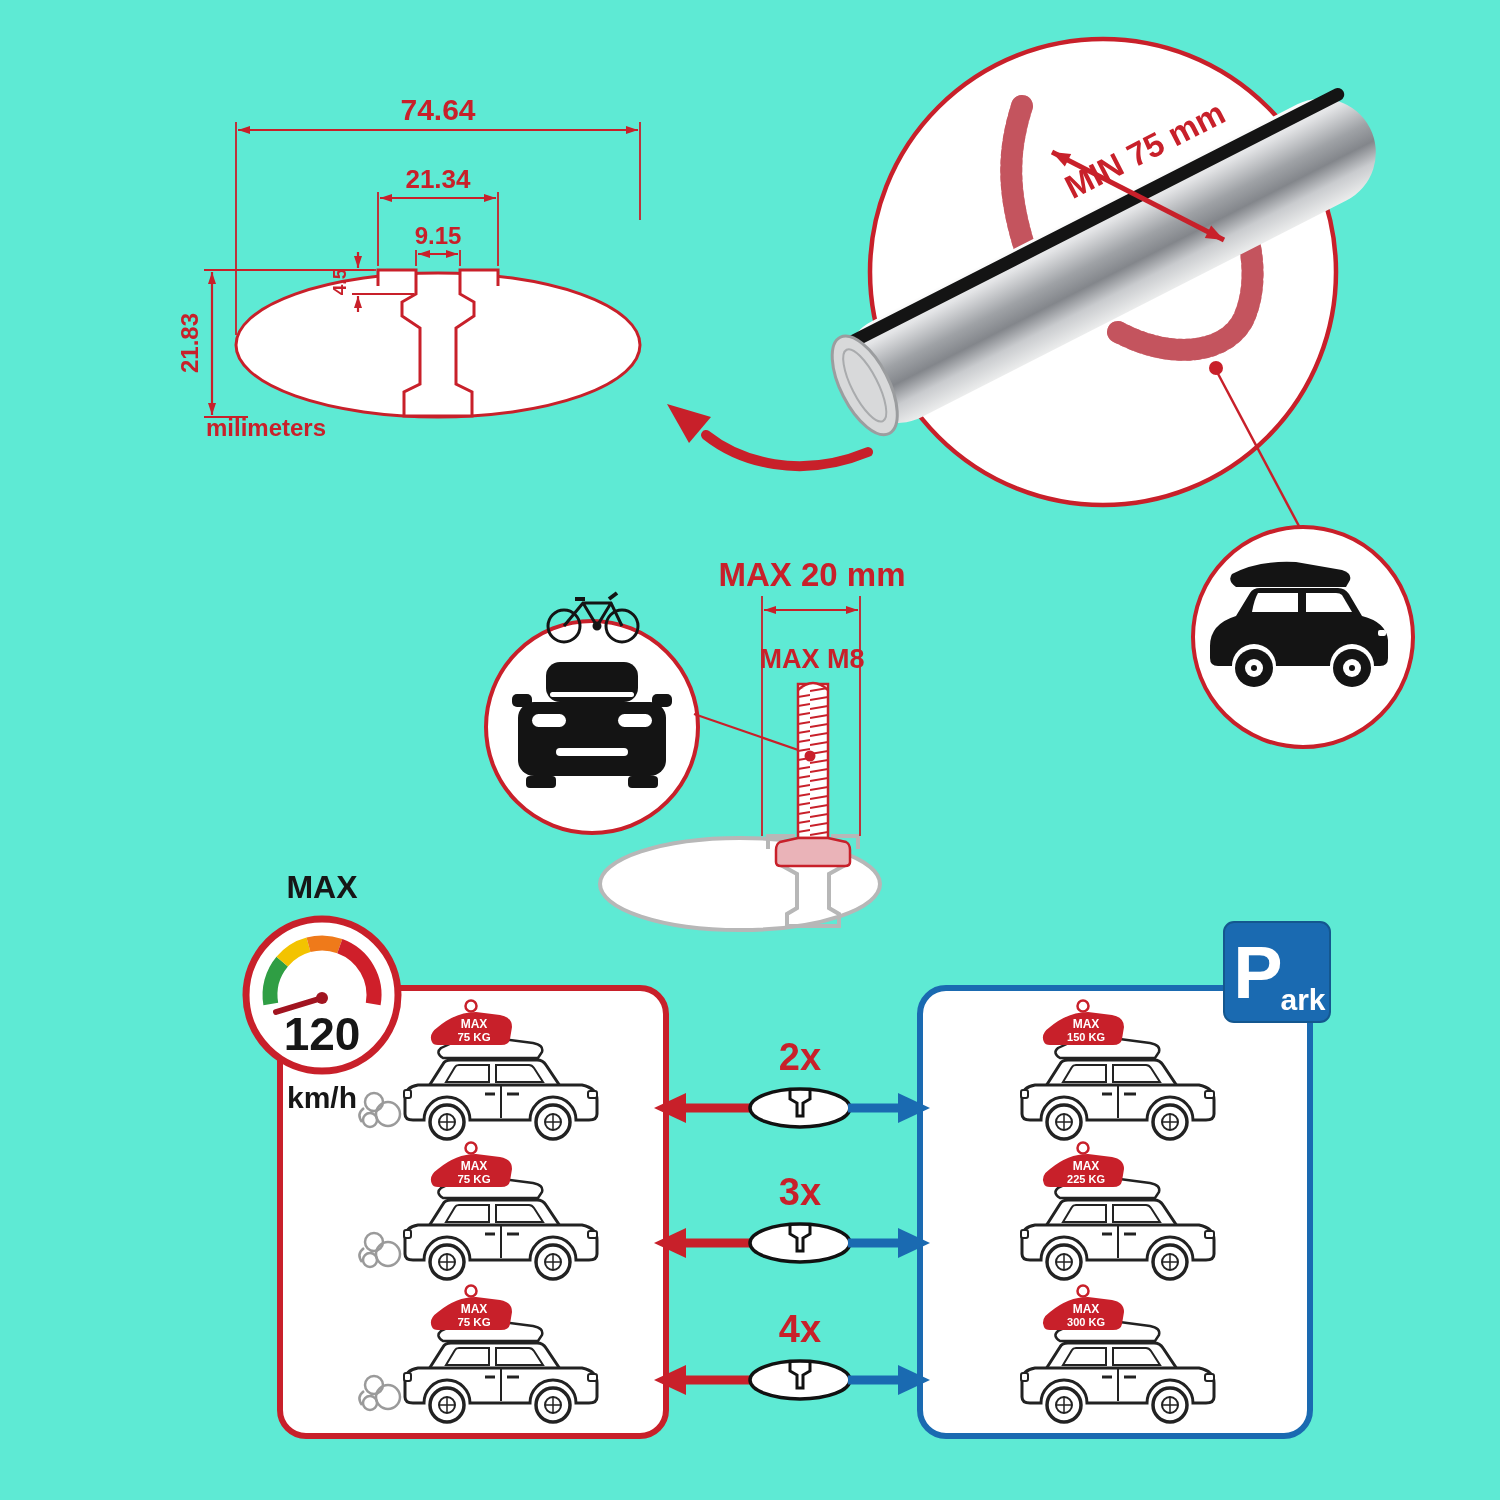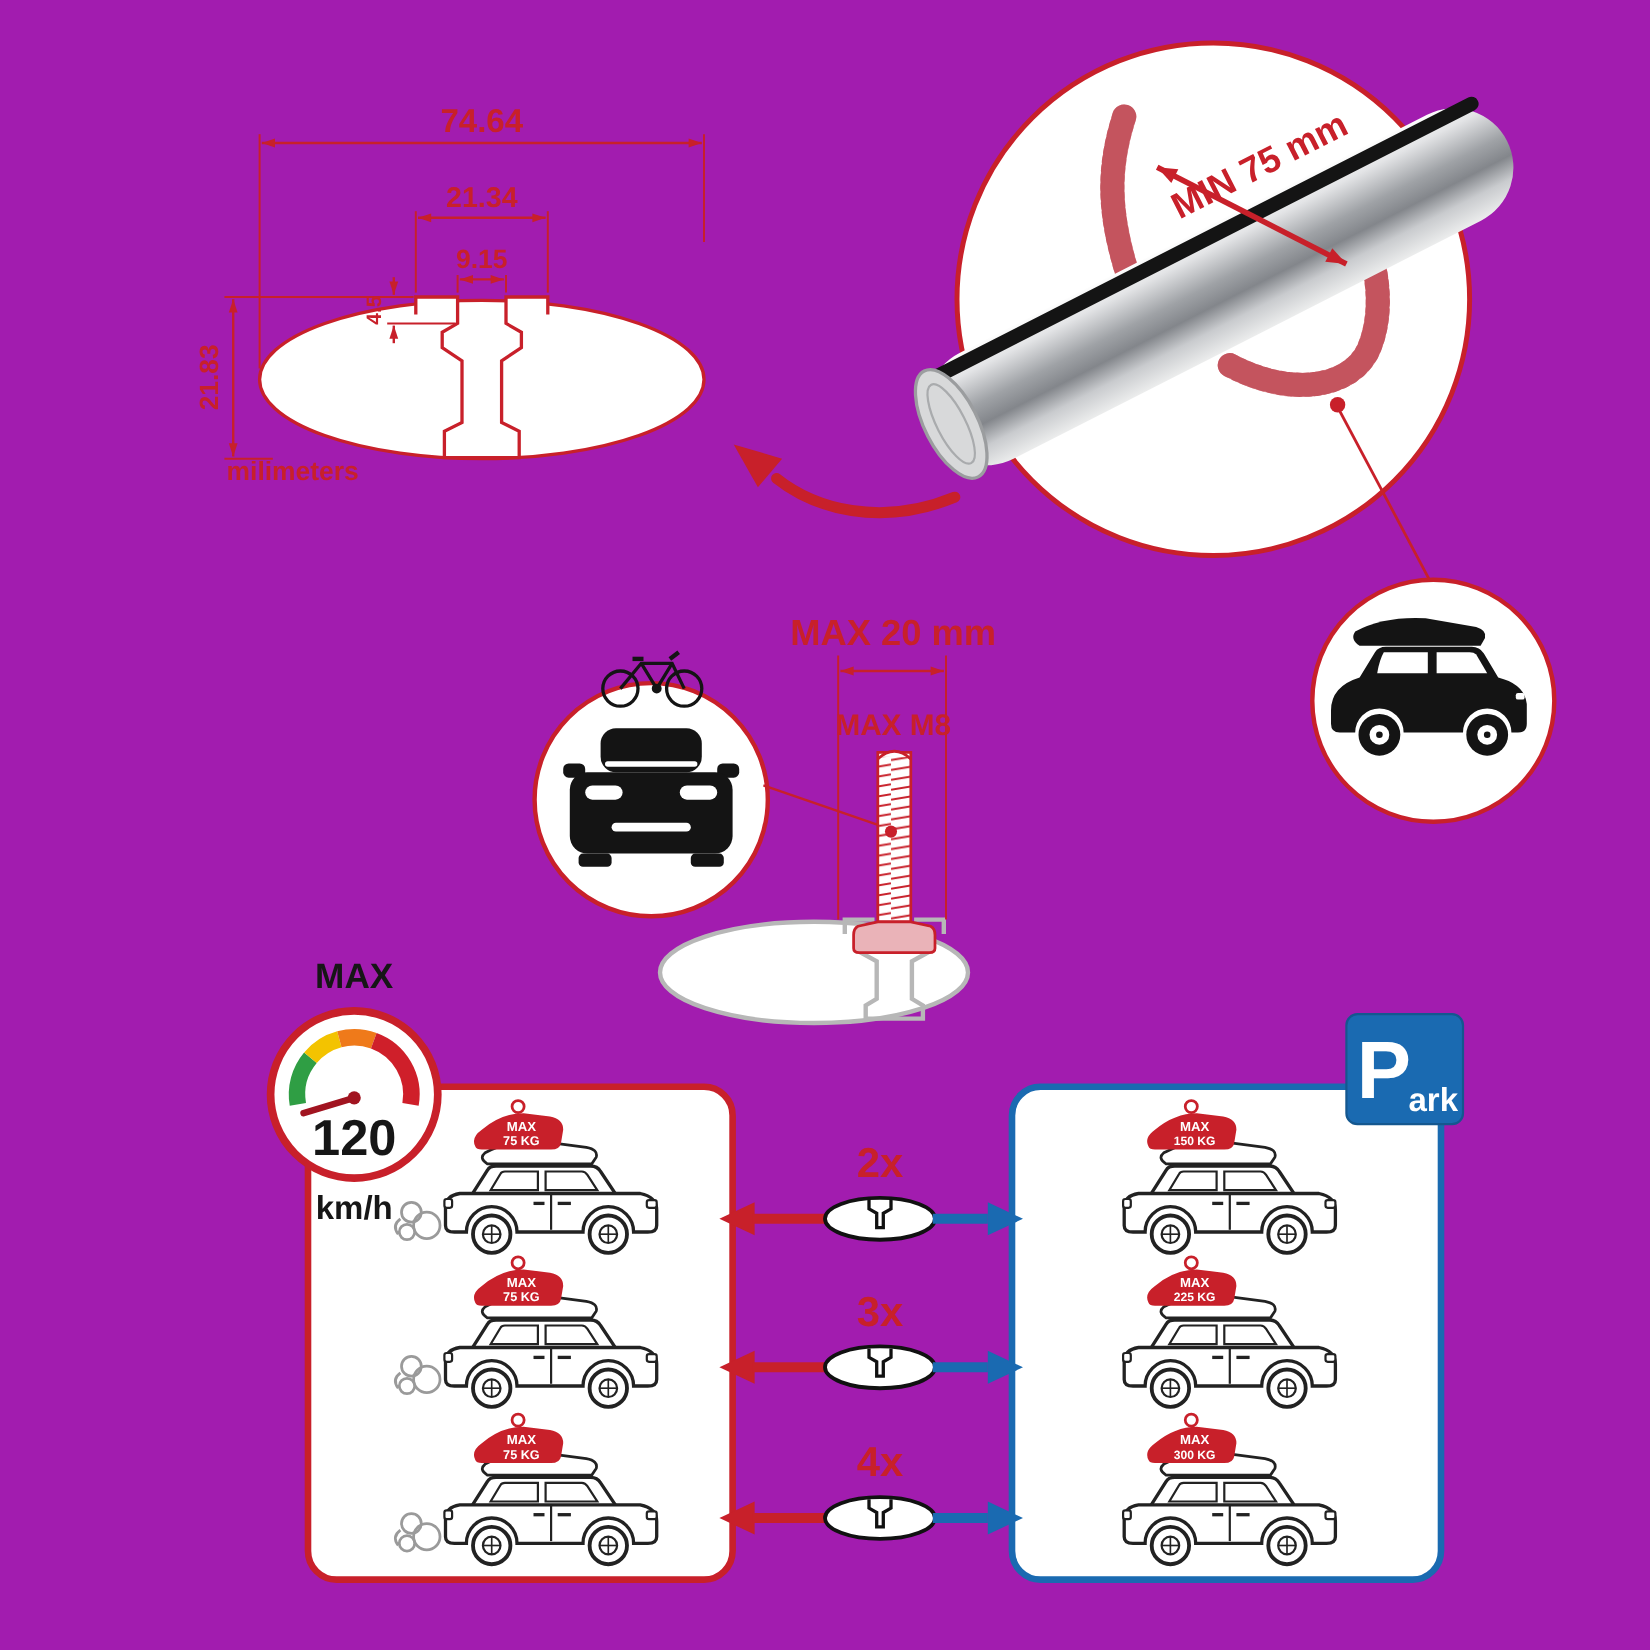--- a/index.html
+++ b/index.html
@@ -1,16 +1,16 @@
 <!DOCTYPE html>
 <html><head>
 <meta charset="utf-8">
 <style>
   html,body{margin:0;padding:0;background:#ffffff}
-  .canvas{width:1500px;height:1500px;position:relative;background:#a21caf;font-family:"Liberation Sans",sans-serif;overflow:hidden}
+  .canvas{width:1500px;height:1500px;position:relative;background:#5eead4;font-family:"Liberation Sans",sans-serif;overflow:hidden}
   svg text{font-family:"Liberation Sans",sans-serif}
   .red-t{fill:#c8202a;font-weight:700}
   .ink-t{fill:#161616;font-weight:700}
   .badge-t{fill:#ffffff;font-weight:700;text-anchor:middle}
   .mid{text-anchor:middle}
 </style>
 </head>
 <body>
 
 <div class="canvas">

